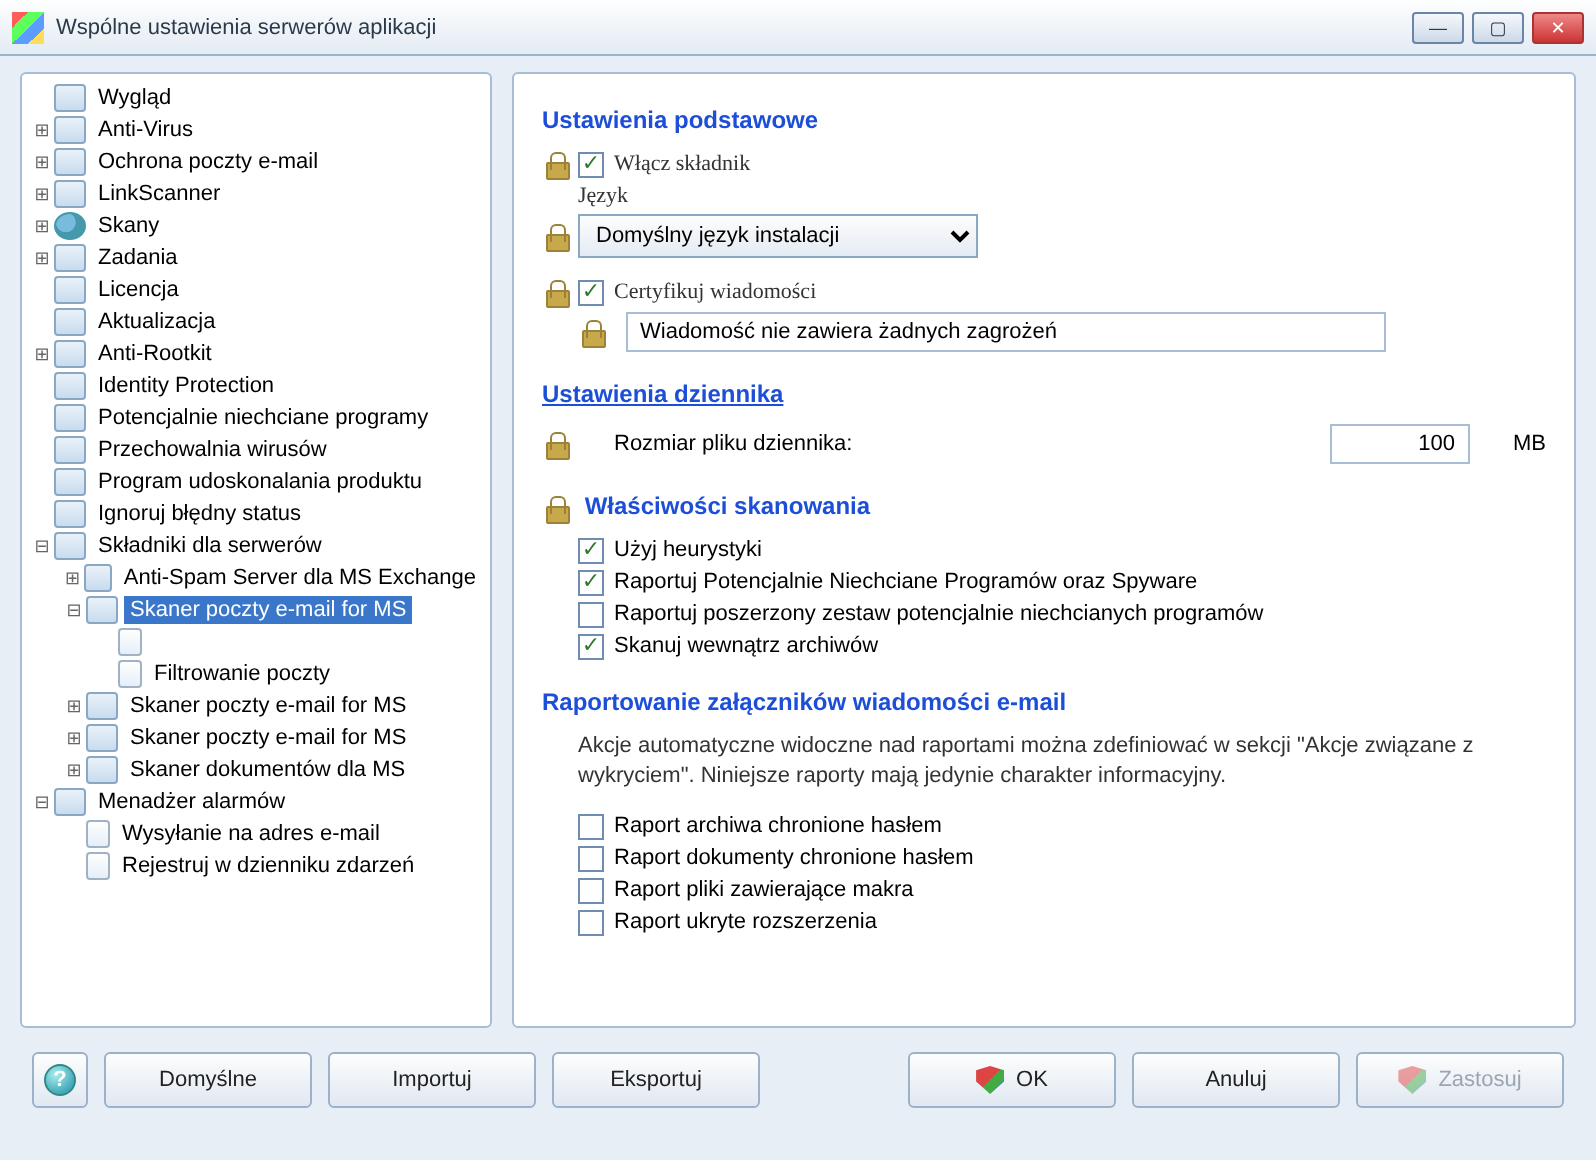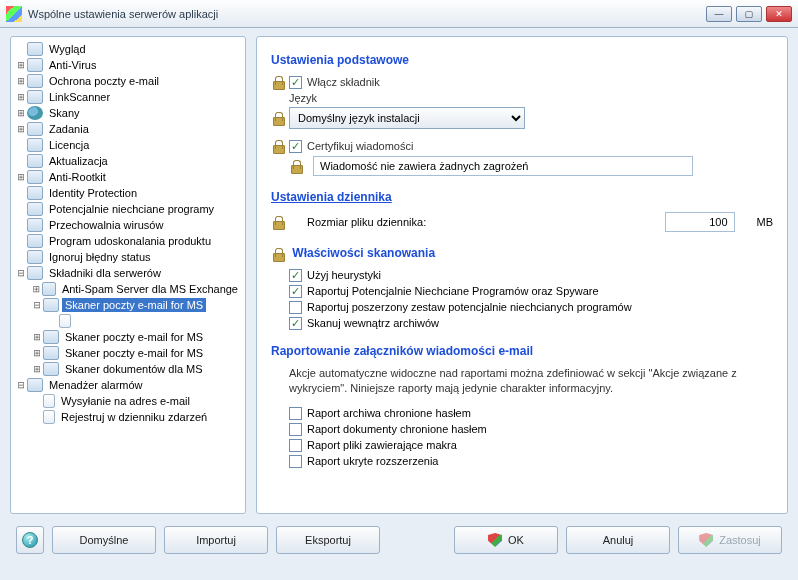--- a/index.html
+++ b/index.html
@@ -144,24 +144,24 @@
   .chk {
     width: 13px; height: 13px;
     border: 1px solid #6f8db0;
     background: #fff;
     margin-right: 5px;
     display: inline-flex;
     align-items: center; justify-content: center;
     font-size: 11px; color: #2a7a2a;
     line-height: 1;
   }
-  .sublabel { color: #333; }
+  .sublabel { color: #333; font-family: Liberation Serif, serif; }
   .indent { margin-left: 18px; }
   select.lang {
-    width: 236px;
+    width: 200px;
     height: 22px;
     border: 1px solid #8aa7c4;
     background: linear-gradient(#fdfdfd, #e4ebf3);
     font-size: 11px;
     padding-left: 4px;
   }
   .inputtext {
     border: 1px solid #a7bdd6;
     height: 20px;
     padding: 2px 6px;
@@ -312,20 +312,25 @@
           </div>
           <div class="tree-row pad1">
             <span class="expander">⊟</span>
             <span class="node-icon "></span>
             <span class="node-label selected">Skaner poczty e-mail for MS</span>
           </div>
           <div class="tree-row pad2">
             <span class="expander"></span>
             <span class="node-icon doc"></span>
           </div>
+          <div class="tree-row pad2">
+            <span class="expander"></span>
+            <span class="node-icon doc"></span>
+            <span class="node-label">Filtrowanie poczty</span>
+          </div>
           <div class="tree-row pad1">
             <span class="expander">⊞</span>
             <span class="node-icon "></span>
             <span class="node-label">Skaner poczty e-mail for MS</span>
           </div>
           <div class="tree-row pad1">
             <span class="expander">⊞</span>
             <span class="node-icon "></span>
             <span class="node-label">Skaner poczty e-mail for MS</span>
           </div>

